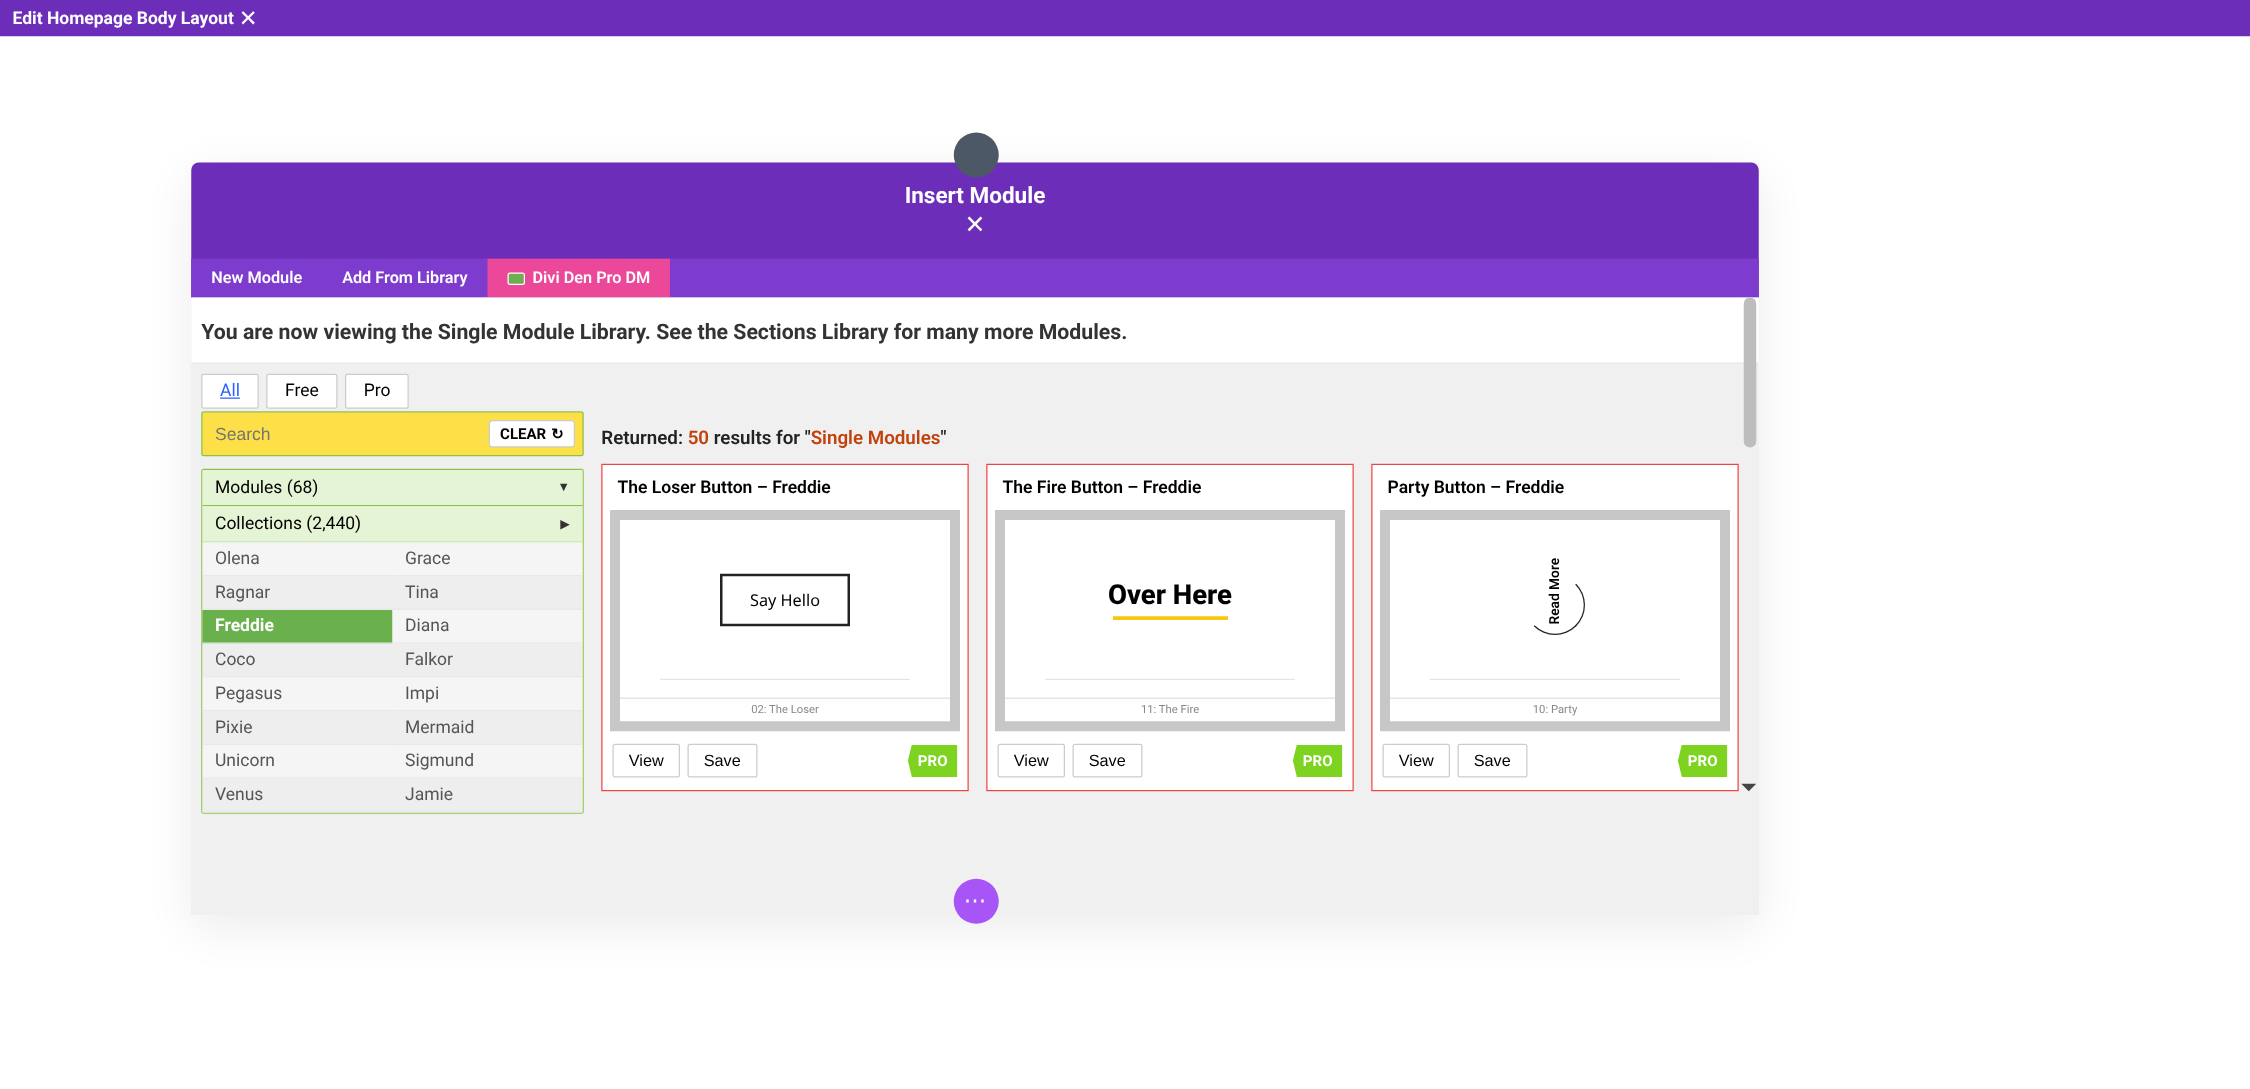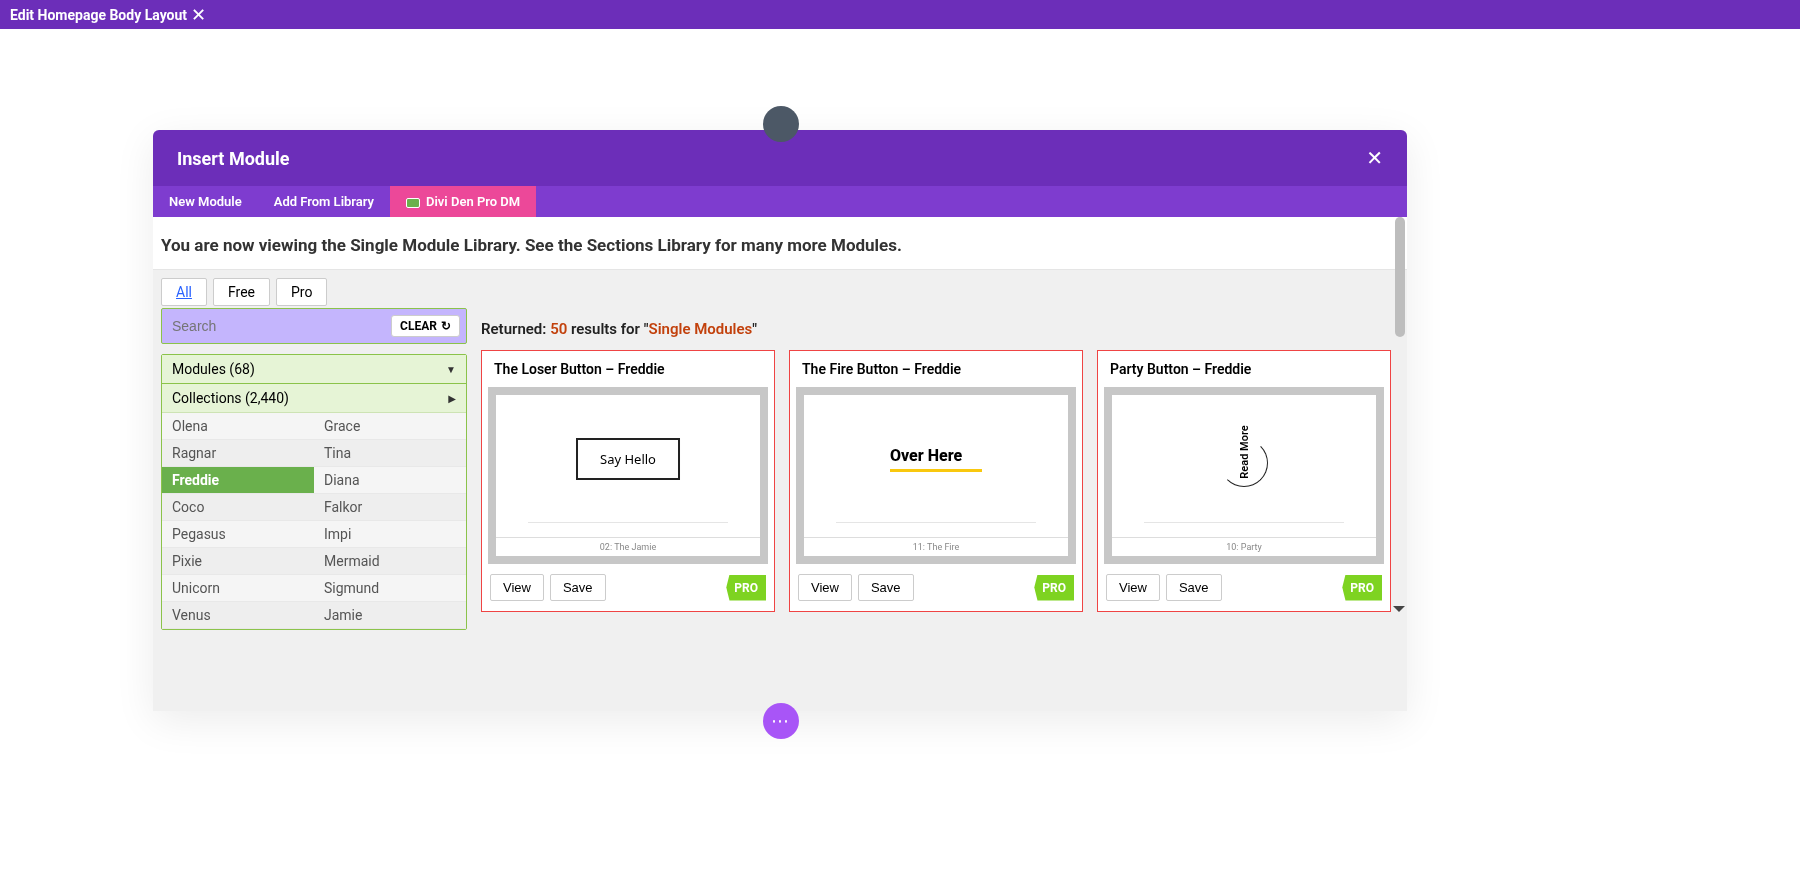--- a/index.html
+++ b/index.html
@@ -8,40 +8,40 @@
 .top-bar { background: #6c2eb9; color: #fff; height: 29px; display: flex; align-items: center; padding: 0 10px; font-size: 14px; font-weight: 600; width: 100%; }
 .top-bar .title { font-weight: 700; }
 .top-bar .close-x { font-size: 18px; cursor: pointer; padding: 0 4px; font-weight: 400; }
 
 .modal-wrap { position: absolute; left: 153px; top: 130px; width: 1254px; background: #f1f1f1; box-shadow: 0 10px 40px rgba(0,0,0,0.08); border-radius: 6px 6px 0 0; }
 
 .handle-top { position: absolute; left: 763px; top: 106px; width: 36px; height: 36px; border-radius: 50%; background: #4c5866; z-index: 5; }
 .handle-bot { position: absolute; left: 763px; top: 703px; width: 36px; height: 36px; border-radius: 18px; background: #a855f7; z-index: 5; display:flex; align-items:center; justify-content:center; color:#fff; letter-spacing:2px; font-size:18px; line-height:0; }
 
 .modal-hd { background: #6c2eb9; color: #fff; border-radius: 6px 6px 0 0; }
-.modal-hd-row1 { display: flex; align-items: center; justify-content: space-between; padding: 16px 24px; }
+.modal-hd-row1 { display: flex; align-items: center; justify-content: space-between; padding: 16px 24px; flex-direction: column; }
 .modal-hd-row1 h2 { font-size: 18px; font-weight: 700; }
 .modal-hd-row1 .mx { font-size: 20px; cursor: pointer; font-weight: 400; }
 .tabs { display: flex; background: #7e3ccf; }
 .tabs .tab { padding: 8px 16px; font-size: 13px; font-weight: 600; color: #fff; cursor: pointer; }
 .tabs .tab.active { background: #ec4899; }
 .tabs .tab .ico { display:inline-block; width:14px; height:10px; background:linear-gradient(#6ab04c,#6ab04c); border:1px solid #fff; margin-right:6px; vertical-align:middle; border-radius:2px; }
 
 .body-area { position: relative; background: #f0f0f0; height: 494px; overflow: hidden; }
 .scroll-ind { position:absolute; right:2px; top:0; width:10px; height:120px; background:#bdbdbd; border-radius:5px; }
 .sub-hd { background:#fff; padding: 18px 0 14px 0; margin: 0 0 0 0; border-bottom:1px solid #e5e5e5; }
 .sub-hd p { font-size: 17px; font-weight: 700; color:#333; padding-left: 8px; }
 
 .filter-tabs { display:flex; gap:6px; padding: 8px 0 0 8px; }
 .ft { border:1px solid #ccc; background:#fff; padding:5px 14px; font-size:14px; cursor:pointer; border-radius:2px; }
 .ft.active { color:#2962ff; text-decoration:underline; border-color:#ccc; }
 .content-row { display:flex; padding: 2px 8px 0 8px; gap:14px; }
 
 .sidebar { width: 306px; flex:0 0 306px; }
-.search-wrap { border:1px solid #8bc34a; background:#c4b5fd; padding:6px 6px; display:flex; align-items:center; justify-content:space-between; border-radius:2px; }
+.search-wrap { border:1px solid #8bc34a; background:#fde047; padding:6px 6px; display:flex; align-items:center; justify-content:space-between; border-radius:2px; }
 .search-wrap input { border:none; background:transparent; font-size:14px; outline:none; width:180px; padding:2px 4px; color:#333; }
 .clear-btn { border:1px solid #ccc; background:#fff; font-size:12px; font-weight:700; padding:3px 8px; border-radius:3px; cursor:pointer; display:flex; align-items:center; gap:4px; }
 .clear-btn .ri { font-size:12px; }
 .acc { margin-top:10px; border:1px solid #8bc34a; border-radius:2px; }
 .acc-hd { background:#e6f4d6; padding:6px 10px; font-size:14px; display:flex; justify-content:space-between; align-items:center; cursor:pointer; border-bottom:1px solid #8bc34a; }
 .acc-hd .tri { font-size:10px; color:#333; }
 .coll-list { display:grid; grid-template-columns:1fr 1fr; }
 .coll-list .cell { background:#f5f5f5; padding:5px 10px; font-size:14px; color:#555; border-bottom:1px solid #e8e8e8; cursor:pointer; }
 .coll-list .cell:nth-child(4n+3), .coll-list .cell:nth-child(4n+4){ background:#eeeeee; }
 .coll-list .cell.sel { background:#6ab04c; color:#fff; font-weight:700; }
@@ -55,21 +55,21 @@
 .thumb-in { background:#fff; height:142px; position:relative; border-bottom:0; }
 .thumb-foot { background:#fff; border-top:1px solid #ddd; text-align:center; font-size:9px; color:#888; padding:4px 0; margin-top:0;}
 .thumb-wrap { background:#c7c7c7; padding:8px; margin:0 6px;}
 .card-actions { display:flex; justify-content:space-between; align-items:center; padding:10px 8px; }
 .card-actions .btns { display:flex; gap:6px; }
 .card-actions button { border:1px solid #ccc; background:#fff; padding:5px 12px; font-size:13px; cursor:pointer; border-radius:2px; }
 .pro-badge { background:#7ed321; color:#fff; font-size:12px; font-weight:700; padding:6px 8px; clip-path: polygon(8% 0, 100% 0, 100% 100%, 8% 100%, 0 50%); }
 
 
 .tb1 .btnlike { border:2px solid #222; padding:10px 22px; font-size:13px; position:absolute; left:50%; top:45%; transform:translate(-50%,-50%); font-family: system-ui; }
-.tb2 .overhere { position:absolute; left:50%; top:45%; transform:translate(-50%,-50%); font-weight:800; font-size:16px; text-align:left; }
+.tb2 .overhere { position:absolute; left:50%; top:45%; transform:translate(-50%,-50%); font-weight:800; font-size:22px; text-align:right; }
 .tb2 .yl { display:block; width:92px; height:3px; background:#f9c80e; margin:4px auto 0;}
 .tb3 .circ { position:absolute; left:50%; top:48%; transform:translate(-50%,-50%); width:48px; height:48px; border:1px solid #222; border-left-color:transparent; border-top-color:transparent; border-radius:50%; }
 .tb3 .rm { position:absolute; left:50%; top:40%; transform:translate(-50%,-50%) rotate(-90deg); font-size:11px; font-weight:600; white-space:nowrap; }
 .sub-line { position:absolute; left:12%; right:12%; bottom:14px; height:1px; background:#e5e5e5; }
 </style>
 </head>
 <body>
 
 <div class="top-bar">
   <span class="title">Edit Homepage Body Layout</span>
@@ -153,21 +153,21 @@
 
         <div class="cards">
 
           <div class="card">
             <div class="card-title">The Loser Button – Freddie</div>
             <div class="thumb-wrap">
               <div class="thumb-in tb1">
                 <span class="btnlike">Say Hello</span>
                 <div class="sub-line"></div>
               </div>
-              <div class="thumb-foot">02: The Jamie</div>
+              <div class="thumb-foot">02: The Loser</div>
             </div>
             <div class="card-actions">
               <div class="btns">
                 <button>View</button>
                 <button>Save</button>
               </div>
               <span class="pro-badge">PRO</span>
             </div>
           </div>
 

